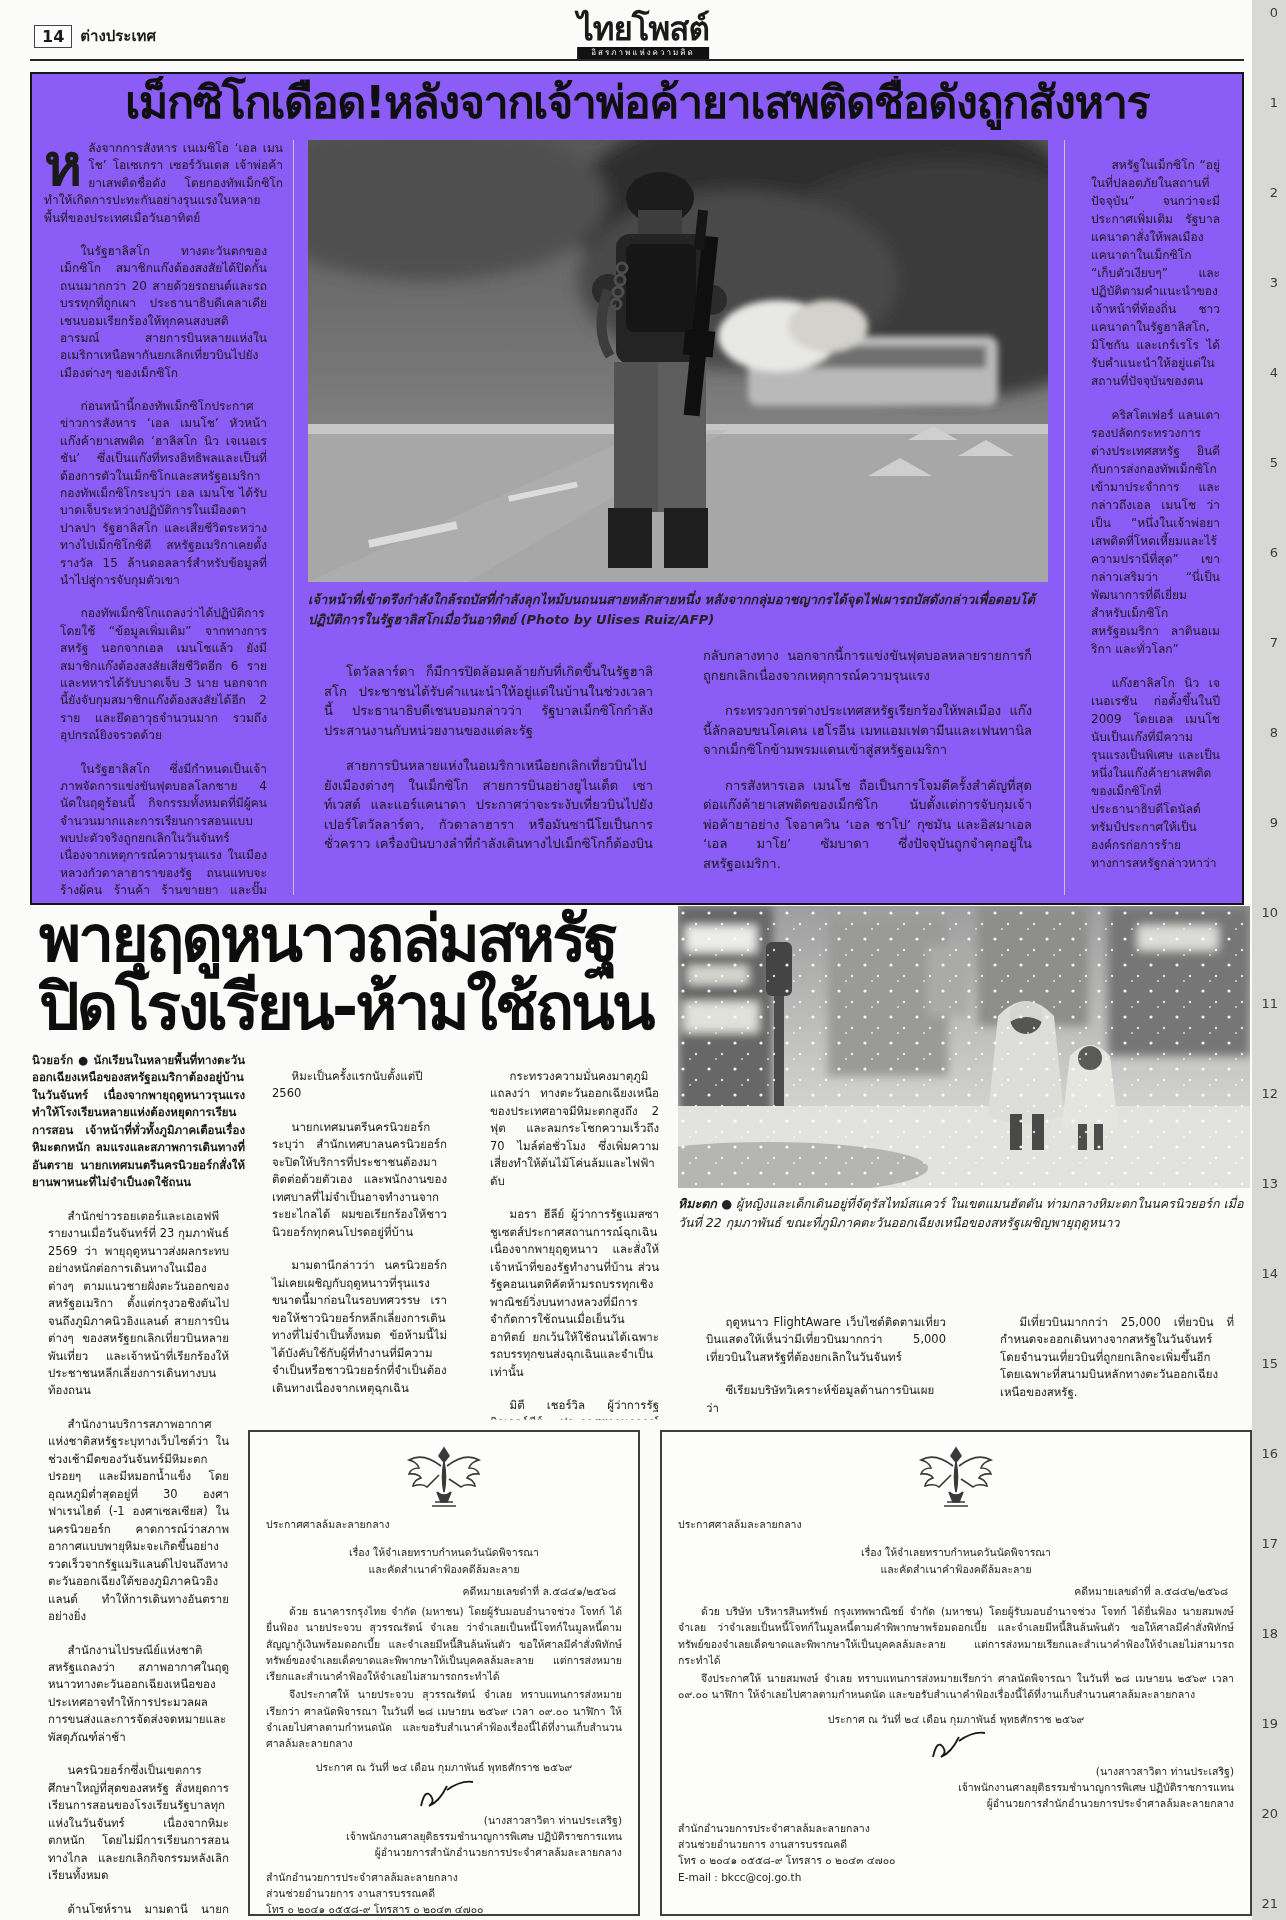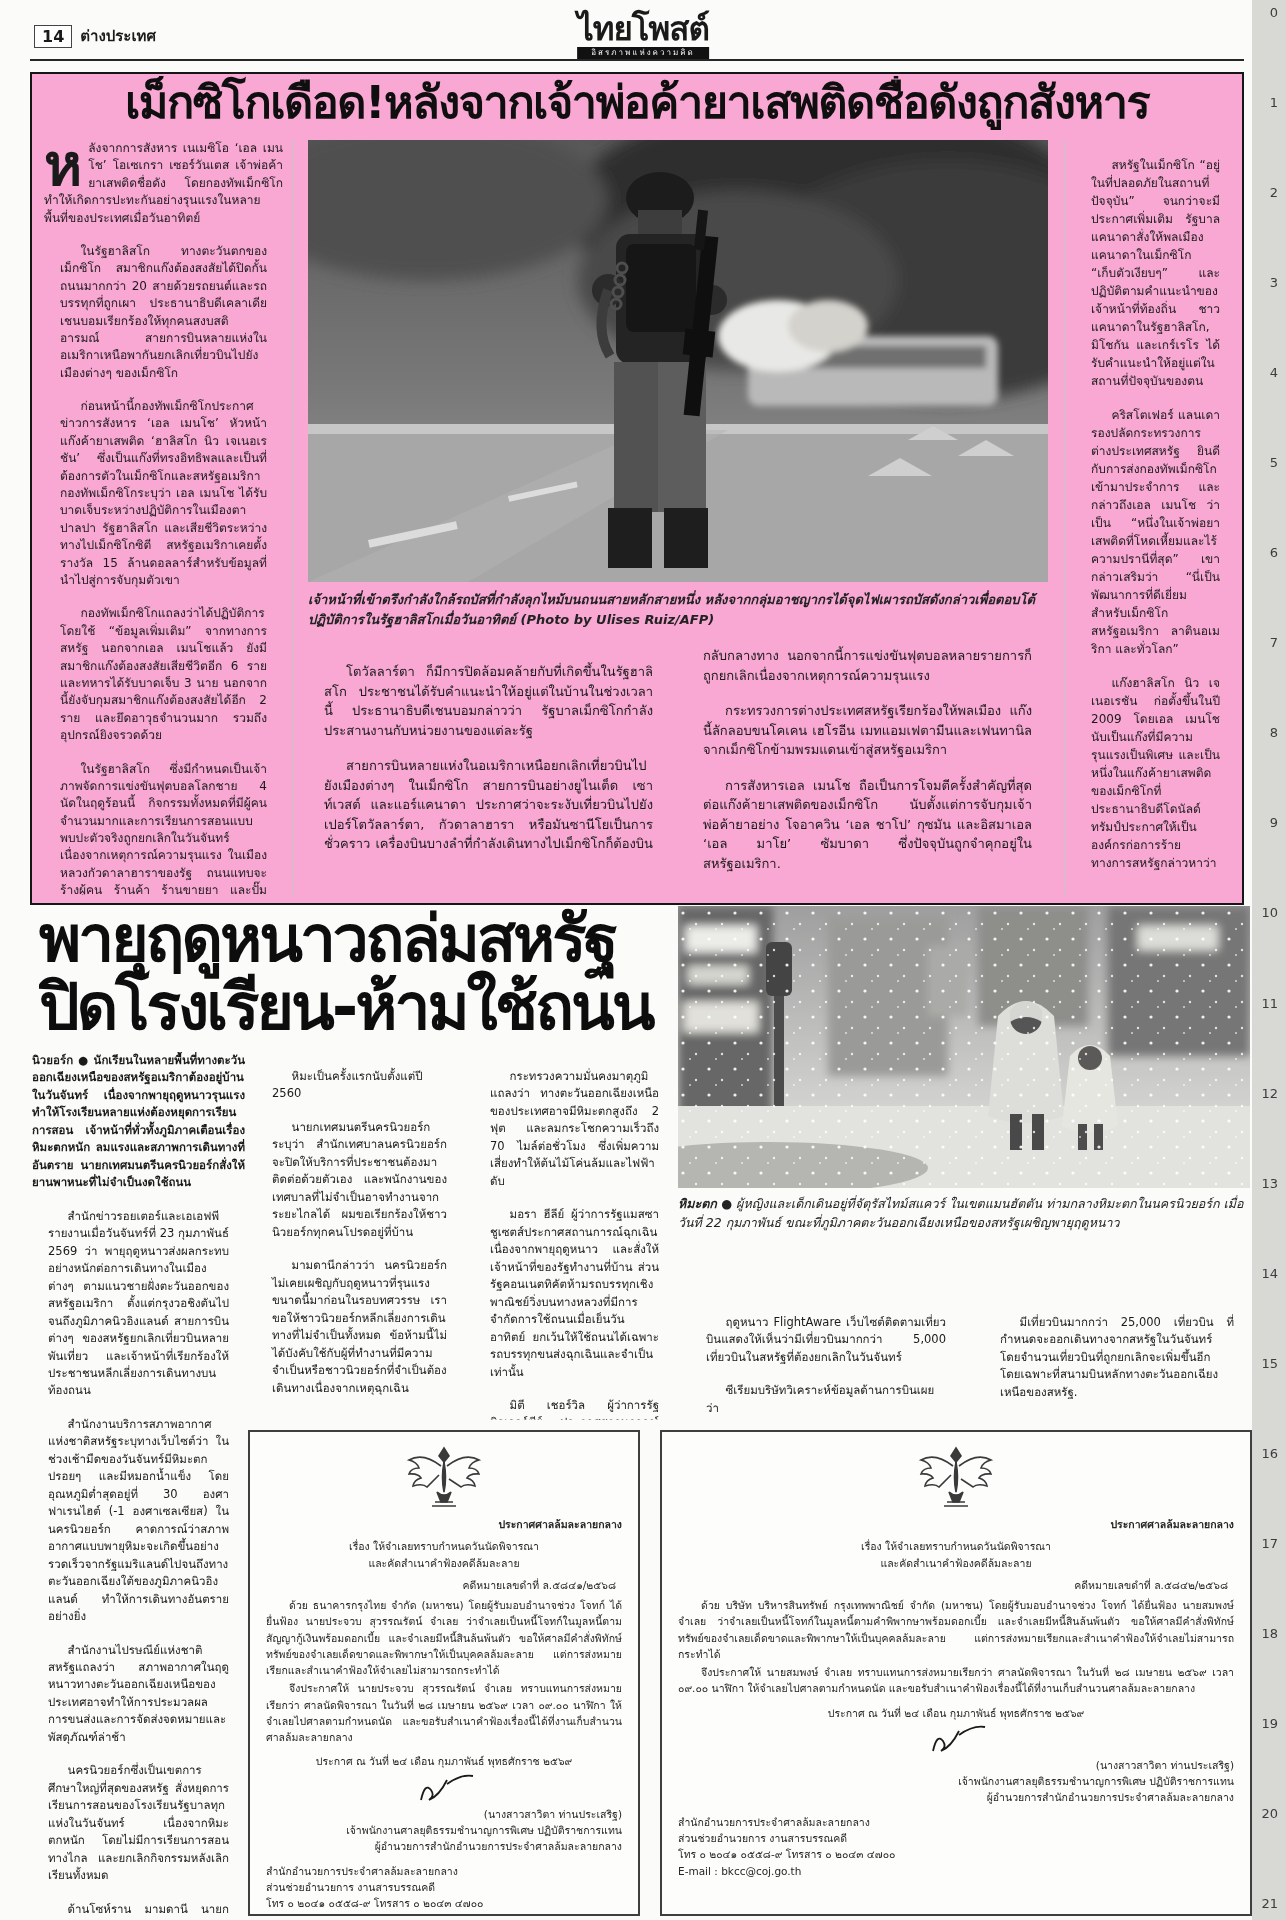--- a/index.html
+++ b/index.html
@@ -15,21 +15,21 @@
   .ruler-mark{margin:0;font-size:13px;color:#3c3c3c;line-height:1;}
   
   .header-rule{position:absolute;left:30px;right:42px;top:59px;height:2px;background:#262626;}
   .header-left{position:absolute;left:34px;top:24px;display:flex;align-items:center;gap:8px;}
   .pagenum-box{border:1.5px solid #444;padding:1px 7px;font-weight:bold;font-size:16px;background:#fff;}
   .section-label{font-weight:bold;font-size:15px;}
   .masthead{position:absolute;left:50%;transform:translateX(-50%);top:12px;text-align:center;background:#fbfbf9;padding:0 14px;}
   .masthead-name{font-size:33px;font-weight:900;letter-spacing:-1px;line-height:1;}
   .masthead-bar{margin-top:2px;background:#111;color:#fff;font-size:8px;letter-spacing:2px;padding:2px 4px;line-height:1;}
   
-  .art1-box{position:absolute;left:30px;top:72px;width:1214px;height:833px;border:2px solid #161616;background:#f9a8d4;box-sizing:border-box;}
+  .art1-box{position:absolute;left:30px;top:72px;width:1214px;height:833px;border:2px solid #161616;background:#8b5cf6;box-sizing:border-box;}
   .art1-headline{position:absolute;top:2px;left:8px;right:8px;font-size:45px;font-weight:900;letter-spacing:-1.5px;line-height:1.2;text-align:center;color:#0f0f0f;white-space:nowrap;overflow:hidden;}
   .art1-left{position:absolute;top:66px;left:12px;width:250px;bottom:8px;overflow:hidden;
     font-size:12px;line-height:1.45;text-align:justify;border-right:1px solid #c6c6c6;padding-right:10px;box-sizing:border-box;}
   .art1-right{position:absolute;top:66px;left:1032px;width:172px;bottom:8px;overflow:hidden;
     font-size:12px;line-height:1.5;text-align:justify;border-left:1px solid #c6c6c6;padding-left:10px;box-sizing:border-box;}
   .art1-photo{position:absolute;top:66px;left:276px;width:740px;height:442px;background:#8e8e8e;overflow:hidden;}
   .art1-caption{position:absolute;top:516px;left:276px;width:740px;font-size:13px;line-height:1.5;font-style:italic;font-weight:600;color:#222;}
   .art1-under{position:absolute;top:572px;left:276px;width:740px;bottom:8px;overflow:hidden;
     font-size:13px;line-height:1.5;text-align:justify;column-count:2;column-gap:18px;}
   .para{margin:16px;text-indent:1.7em;}
@@ -48,21 +48,21 @@
   #a2c2{left:256px;top:1052px;width:207px;height:368px;}
   #a2c3{left:474px;top:1052px;width:201px;height:368px;}
   #a2c4{left:690px;top:1298px;width:272px;height:124px;}
   #a2c5{left:984px;top:1298px;width:266px;height:124px;}
   
   .notice{position:absolute;top:1430px;height:486px;border:2px solid #3f3f3f;background:#fdfdfc;box-sizing:border-box;
     padding:10px 16px;font-size:10.5px;line-height:1.55;color:#262626;overflow:hidden;}
   #notice-left{left:248px;width:392px;}
   #notice-right{left:660px;width:592px;}
   .garuda{display:block;margin:0 auto;}
-  .notice-title{text-align:right;margin:4px 0 6px;font-weight:bold;}
+  .notice-title{text-align:left;margin:4px 0 12px;font-weight:normal;}
   .notice-subtitle{text-align:center;margin:0;}
   .notice-case{text-align:right;margin:6px 6px 4px 0;}
   .notice-body p{margin:0 0 2px;text-indent:2.2em;text-align:justify;}
   .notice-date{text-align:center;margin:8px 0 2px;}
   .signature{display:block;margin:0 auto;}
   .notice-signer{text-align:right;margin:0;}
   .notice-footer{margin-top:8px;}
   .notice-footer p{margin:0;text-indent:0;}
 </style>
 </head>

